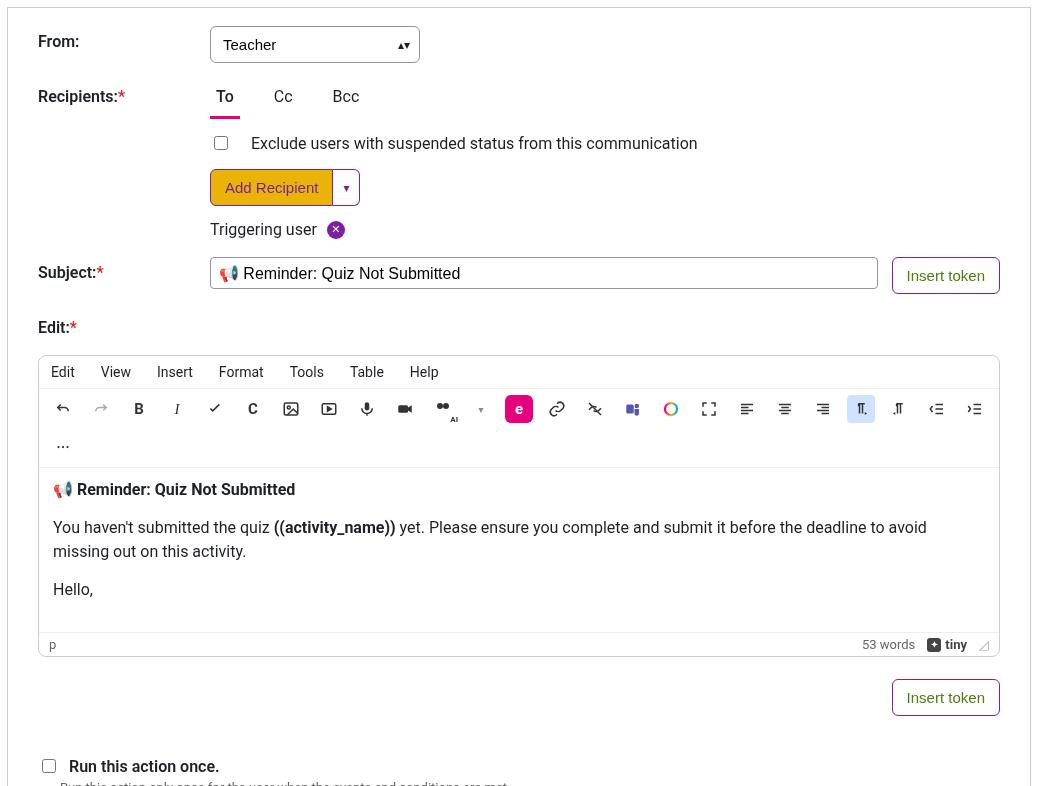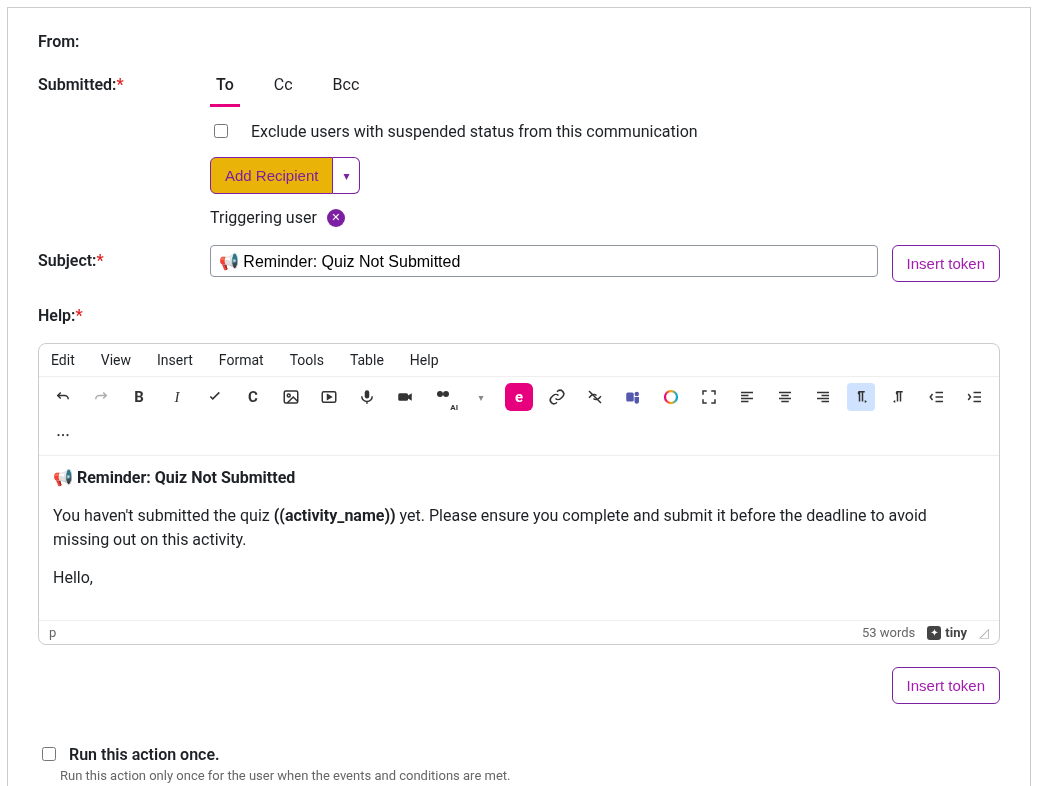--- a/index.html
+++ b/index.html
@@ -95,21 +95,21 @@
   .subject-row { display:flex; gap:14px; align-items:flex-start; }
   .subject-input {
     flex: 1;
     border: 1px solid #8f959e;
     border-radius: 4px;
     padding: 6px 8px;
     font-size: 16px;
   }
   .insert-token {
     border: 1px solid #7c1fa2;
-    color: #a21caf;
+    color: #4d7c0f;
     background:#fff;
     border-radius: 6px;
     padding: 9px 14px;
     cursor: pointer;
     font-size: 15px;
     white-space: nowrap;
   }
   .editor {
     margin-top: 18px;
     border: 1px solid #ccc;
@@ -158,25 +158,33 @@
   .run-once .help { color:#666; font-size: 13px; margin-left: 22px; margin-top: 4px; }
   input[type=checkbox]{ width:14px; height:14px; }
 </style>
 </head>
 <body>
 
 <div class="dialog">
 
   <div class="form-row">
     <div class="label-col">From:</div>
+    <div class="field-col">
+      <div class="select-wrap">
+        <select class="plain">
+          <option>Teacher</option>
+        </select>
+        <span class="select-caret">▴▾</span>
+      </div>
+    </div>
   </div>
 
   <div class="form-row">
     <div class="label-col">
-      <span>Submitted:</span><span class="req">*</span>
+      <span>Recipients:</span><span class="req">*</span>
     </div>
     <div class="field-col">
       <div class="tabs">
         <div class="tab active">To</div>
         <div class="tab">Cc</div>
         <div class="tab">Bcc</div>
       </div>
       <div class="exclude-row">
         <input type="checkbox" style="">
         <span>Exclude users with suspended status from this communication</span>
@@ -199,21 +207,21 @@
       <span>Subject:</span><span class="req">*</span>
     </div>
     <div class="field-col subject-row">
       <input class="subject-input" type="text" value="📢 Reminder: Quiz Not Submitted" style="">
       <button class="insert-token">Insert token</button>
     </div>
   </div>
 
   <div class="form-row">
     <div class="label-col">
-      <span>Help:</span><span class="req">*</span>
+      <span>Edit:</span><span class="req">*</span>
     </div>
   </div>
 
   <div class="editor">
     <div class="editor-menu">
       <span>Edit</span>
       <span>View</span>
       <span>Insert</span>
       <span>Format</span>
       <span>Tools</span>

